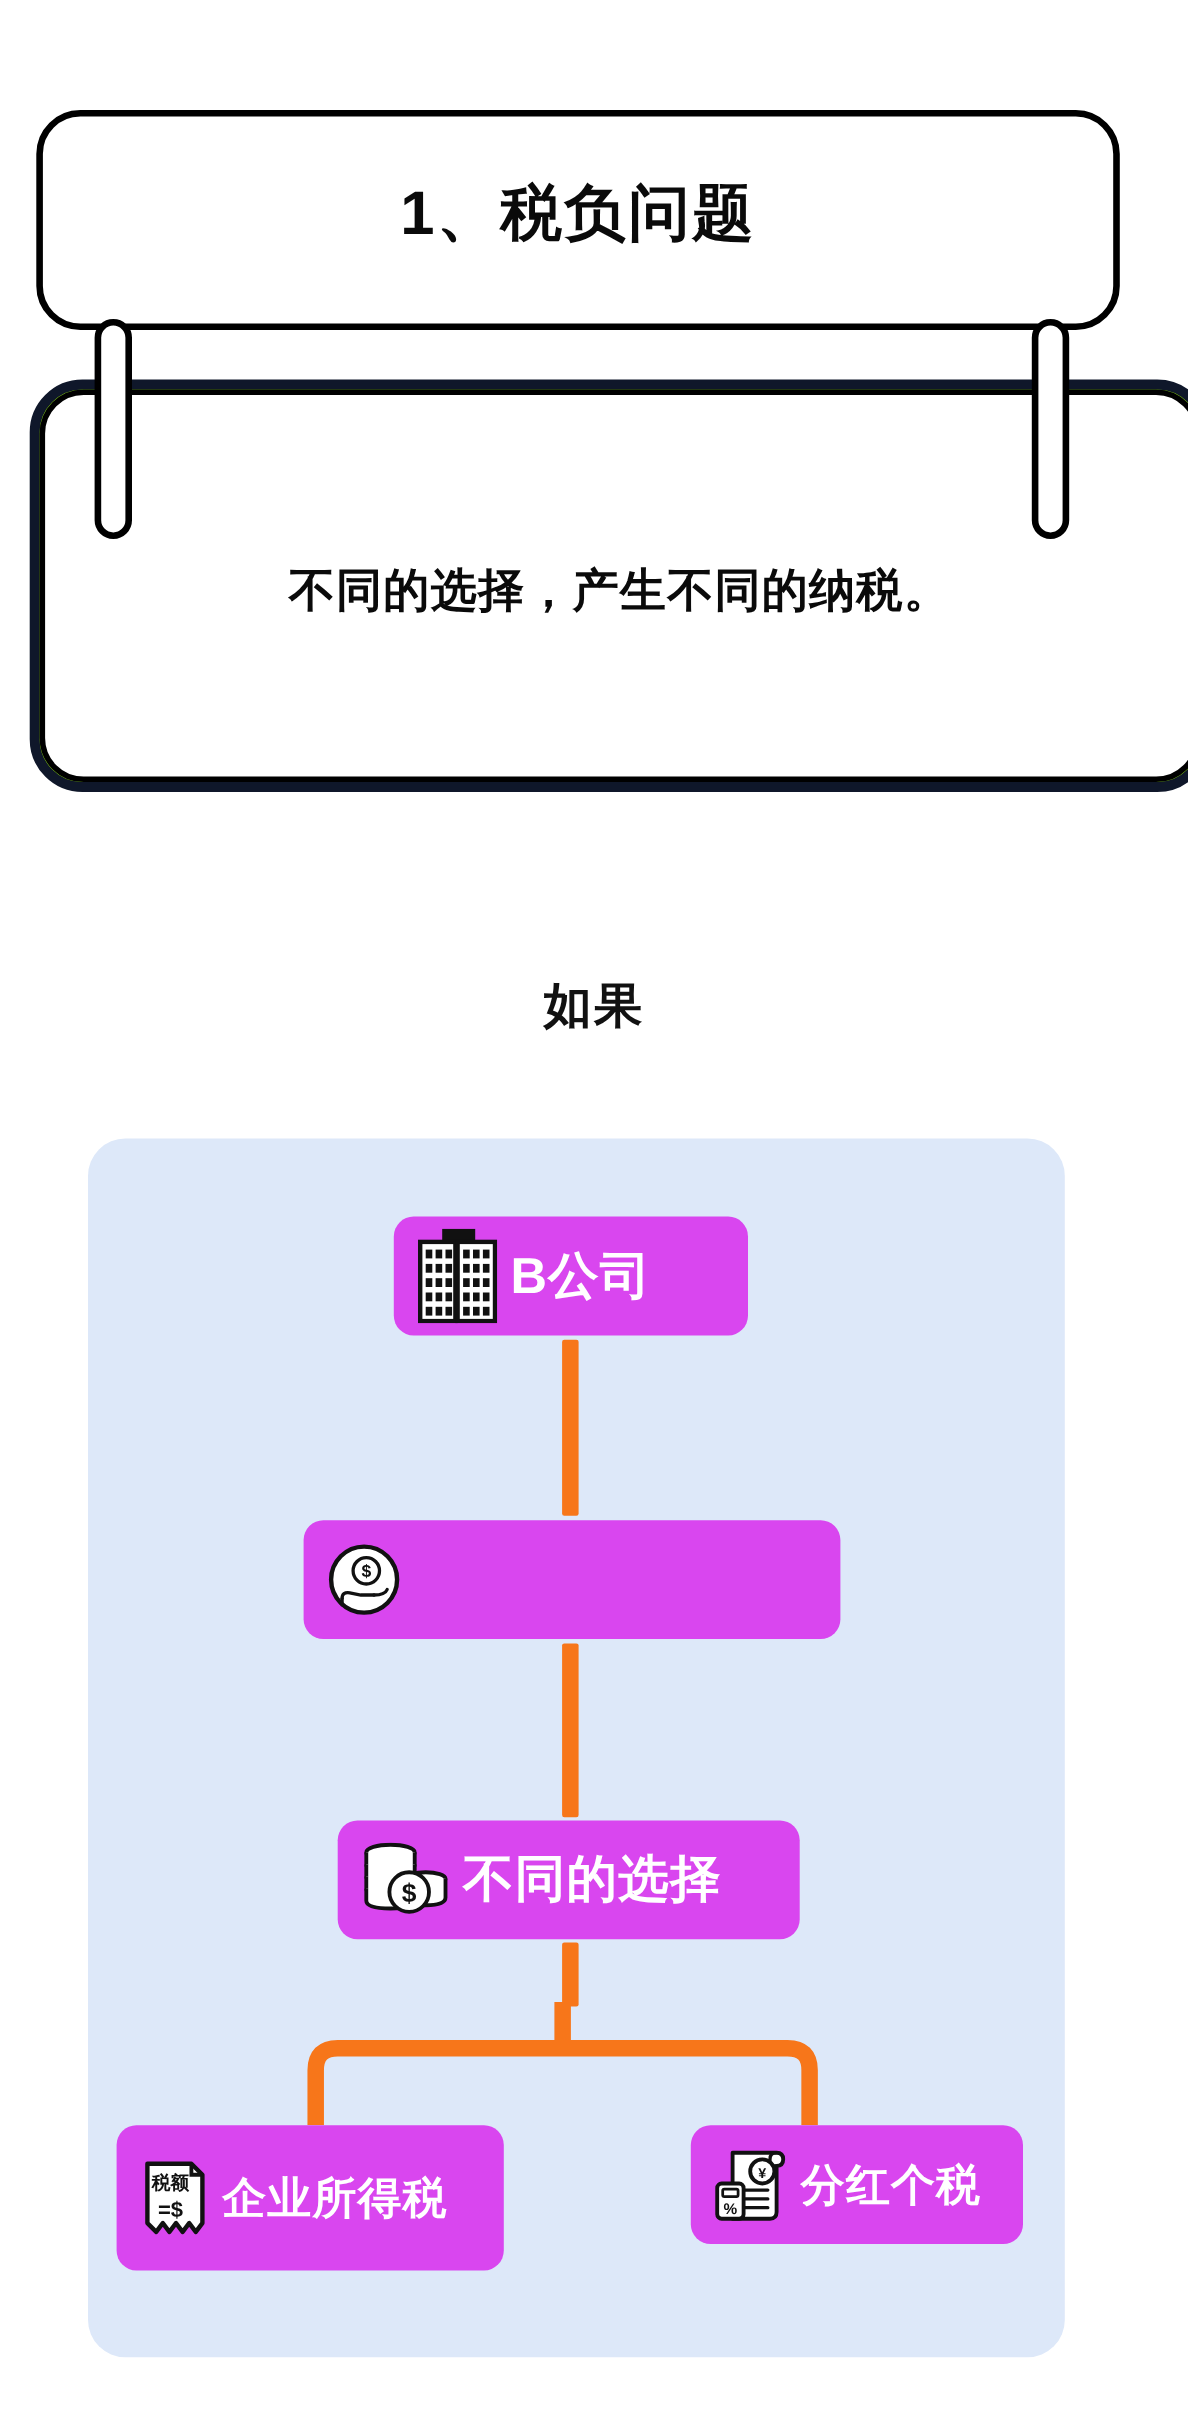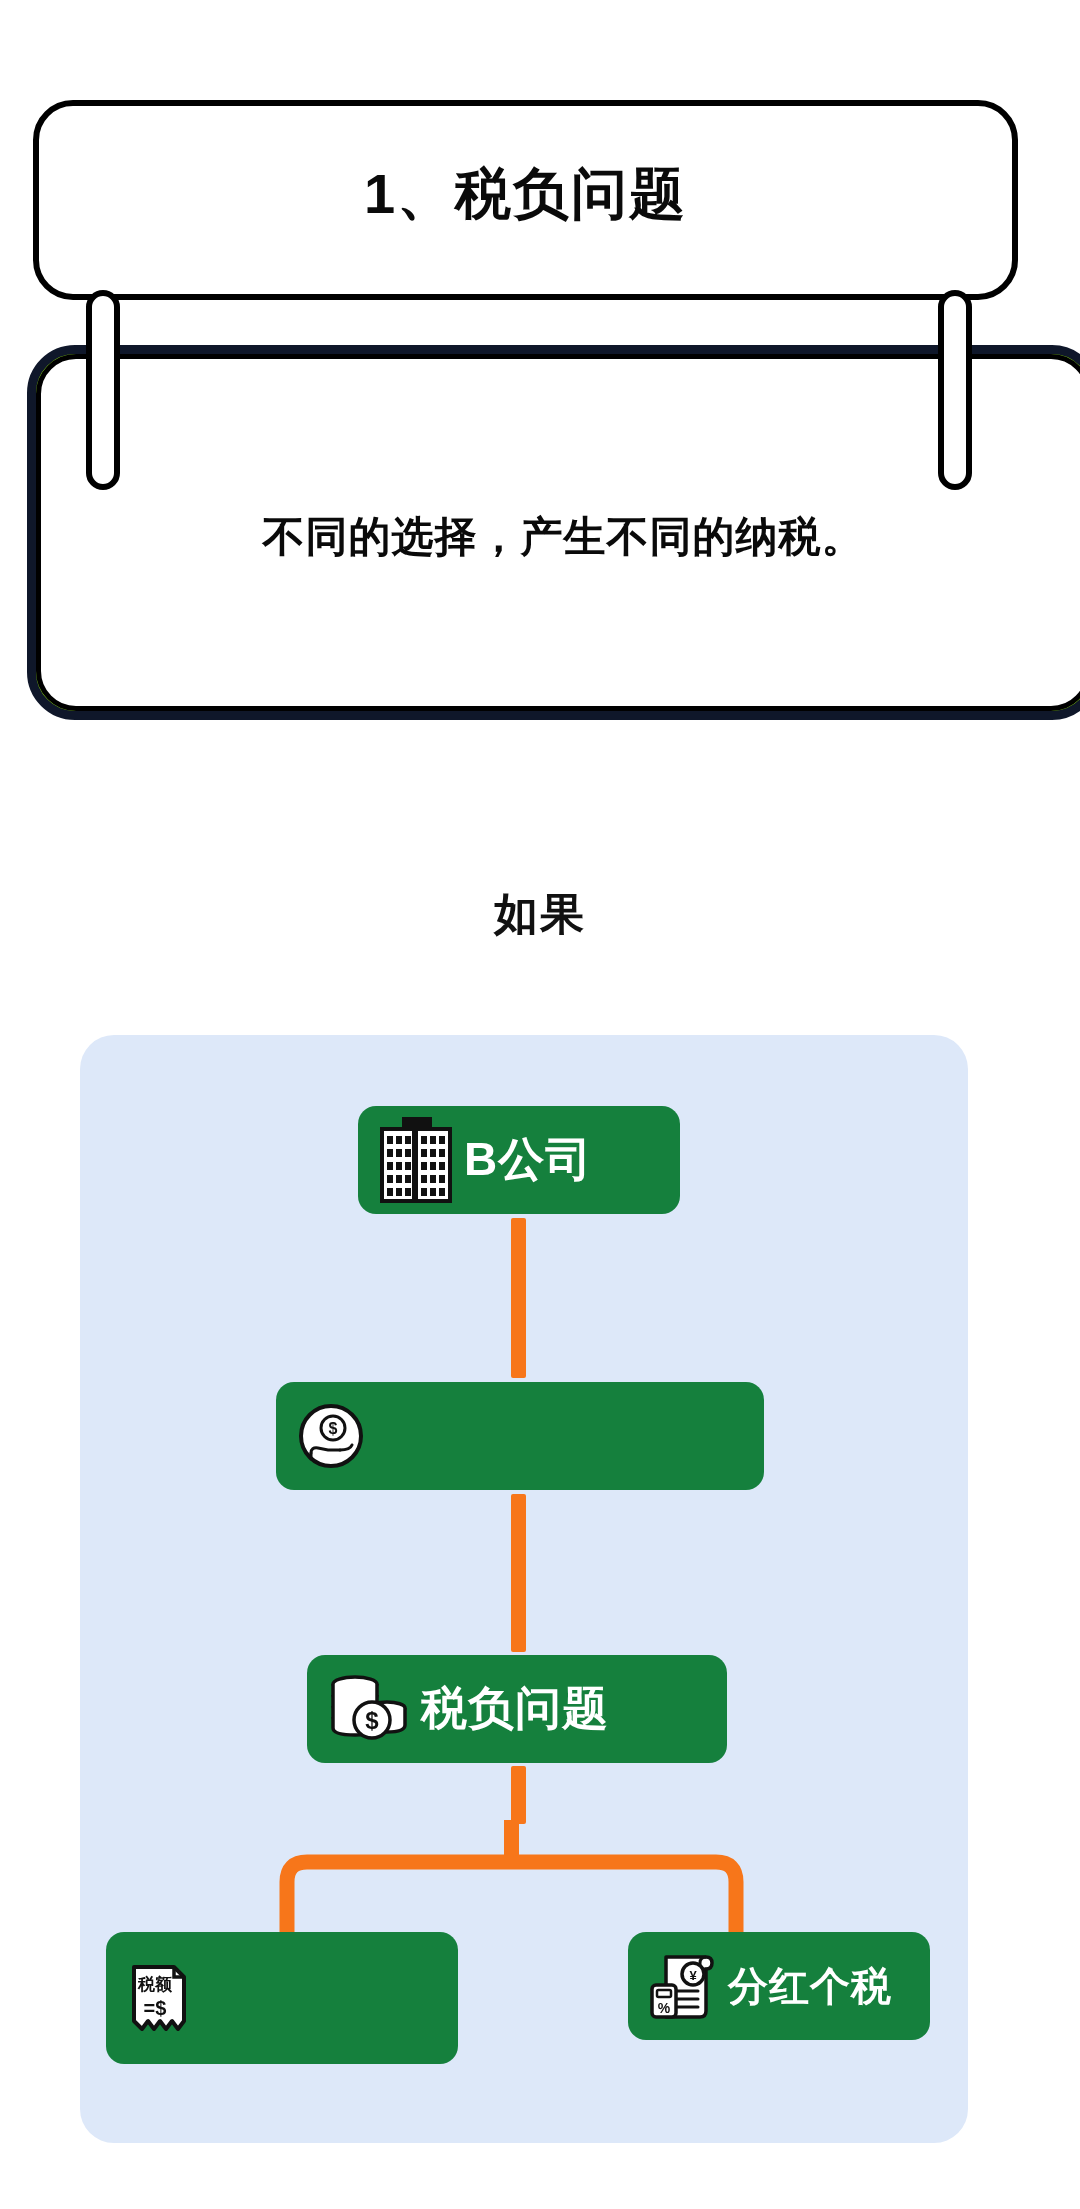--- a/index.html
+++ b/index.html
@@ -117,21 +117,21 @@
     top: 1035px;
     width: 888px;
     height: 1108px;
     background: #dde8f9;
     border-radius: 34px;
   }
 
   
   .node {
     position: absolute;
-    background: #15803d;
+    background: #d946ef;
     border-radius: 18px;
     display: flex;
     align-items: center;
     justify-content: flex-start;
     padding: 0 22px;
     z-index: 3;
   }
 
   .node-label {
     color: #ffffff;
@@ -310,32 +310,33 @@
           <path d="M4 20 L4 31 Q4 38 26 38 Q48 38 48 31 L48 20"></path>
           <path d="M4 31 L4 42 Q4 49 26 49 Q48 49 48 42 L48 31"></path>
           <path d="M4 42 L4 53 Q4 60 26 60 Q48 60 48 53 L48 42"></path>
           <ellipse cx="58" cy="33" rx="18" ry="6"></ellipse>
           <path d="M40 33 L40 50 Q40 57 58 57 Q76 57 76 50 L76 33"></path>
         </g>
         <circle cx="43" cy="45" r="18" fill="#ffffff" stroke="#111111" stroke-width="3.5"></circle>
         <text x="43" y="54" font-family="'Liberation Sans',sans-serif" font-size="24" font-weight="700" fill="#111111" text-anchor="middle">$</text>
       </svg>
     </span>
-    <span class="node-label">税负问题</span>
+    <span class="node-label">不同的选择</span>
   </div>
 
   <div class="node node-corp-tax">
     <span class="node-icon">
       <svg class="icon-receipt" viewBox="0 0 62 74" xmlns="http://www.w3.org/2000/svg">
         <path d="M6 6 L46 6 L56 16 L56 60 L50 68 L44 60 L38 68 L32 60 L26 68 L20 60 L14 68 L6 60 Z" fill="#ffffff" stroke="#111111" stroke-width="4" stroke-linejoin="round"></path>
         <path d="M46 6 L46 16 L56 16" fill="none" stroke="#111111" stroke-width="3.5"></path>
         <text x="27" y="29" font-family="'Liberation Sans',sans-serif" font-size="17" font-weight="700" fill="#111111" text-anchor="middle">税额</text>
         <text x="27" y="54" font-family="'Liberation Sans',sans-serif" font-size="20" font-weight="700" fill="#111111" text-anchor="middle">=$</text>
       </svg>
     </span>
+    <span class="node-label">企业所得税</span>
   </div>
 
   <div class="node node-div-tax">
     <span class="node-icon">
       <svg class="icon-doc" viewBox="0 0 66 70" xmlns="http://www.w3.org/2000/svg">
         <path d="M16 6 L56 6 Q62 6 62 12 Q62 18 56 18 L56 60 Q56 66 50 66 L16 66 Z" fill="#ffffff" stroke="#111111" stroke-width="3.5" stroke-linejoin="round"></path>
         <path d="M56 6 Q50 6 50 12 L50 18 L56 18" fill="none" stroke="#111111" stroke-width="3"></path>
         <circle cx="43" cy="23" r="11" fill="#ffffff" stroke="#111111" stroke-width="3.5"></circle>
         <text x="43" y="29" font-family="'Liberation Sans',sans-serif" font-size="13" font-weight="700" fill="#111111" text-anchor="middle">¥</text>
         <g stroke="#111111" stroke-width="3" stroke-linecap="round">

